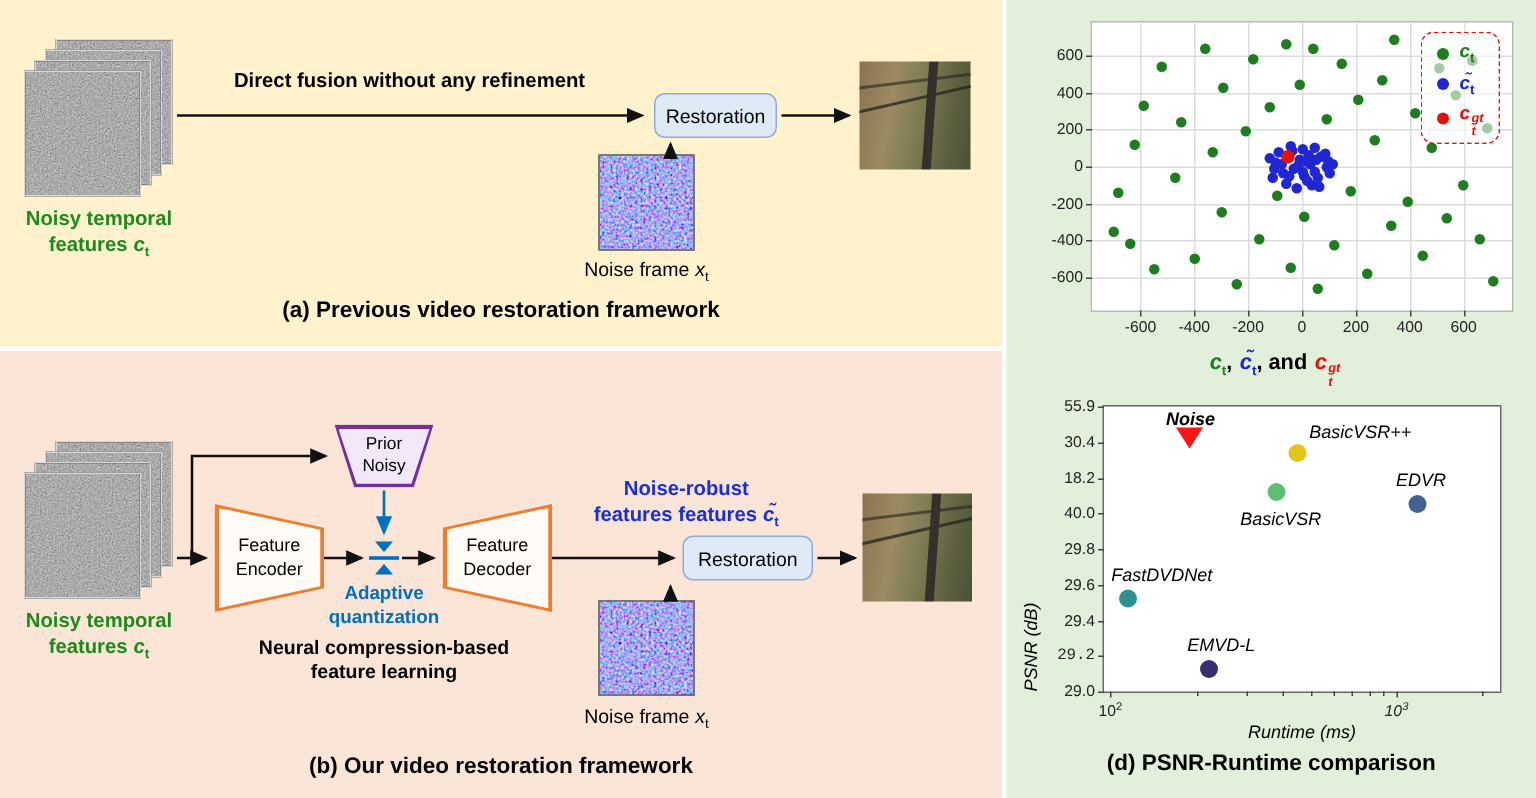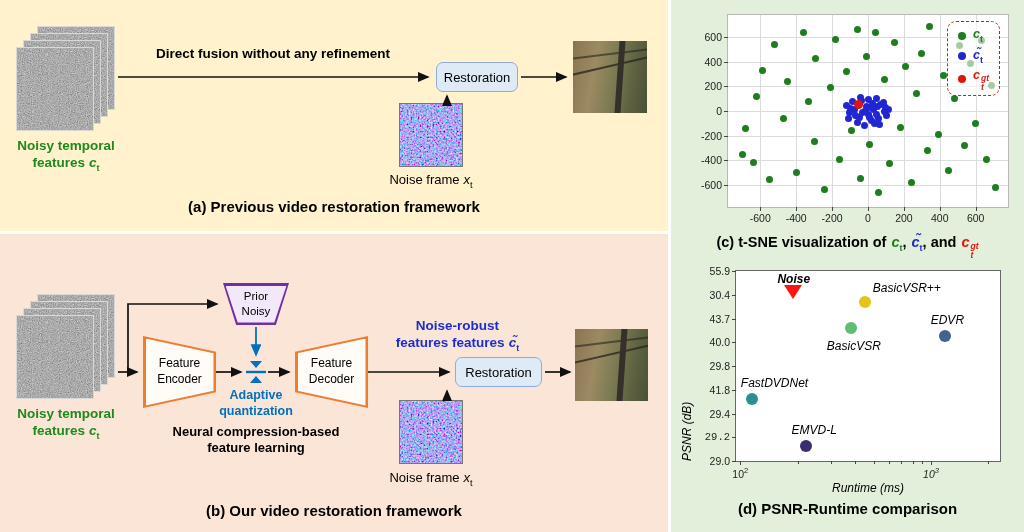--- a/index.html
+++ b/index.html
@@ -423,21 +423,20 @@
             <span class="legend-dot" style="background: rgb(227, 18, 11);"></span>
             <span class="legend-label" style="color: rgb(227, 18, 11);"><span class="it">c</span><span class="ss">
                 <span>gt</span>
                 <span>t</span>
               </span></span>
           </div>
         </div>
       </div>
 
     <div class="caption caption-c flexc" style="top:234px;font-size:14.5px">
-      <span>(c) t-SNE visualization of</span>
       <span class="csym" style="color: rgb(30, 125, 30);"><span class="it">c</span><sub>t</sub></span>
       <span>,</span>
       <span class="csym" style="color: rgb(32, 38, 210);"><span class="it">c̃</span><sub>t</sub></span>
       <span>, and</span>
       <span class="csym" style="color: rgb(227, 18, 11);"><span class="it">c</span><span class="ss">
             <span>gt</span>
             <span>t</span>
           </span></span>
     </div>
 
@@ -455,27 +454,27 @@
         <div class="tick-mark" style="left: 176.514px; top: 190px; width: 1px; height: 2.5px;"></div>
         <div class="tick-mark" style="left: 186.272px; top: 190px; width: 1px; height: 2.5px;"></div>
         <div class="tick-mark" style="left: 252.422px; top: 190px; width: 1px; height: 2.5px;"></div>
         <div class="tick-mark" style="left: -4px; top: 190px; width: 4px; height: 1px;"></div>
         <div class="tick-label" style="left: -48px; top: 185px; width: 42px; text-align: right;">29.0</div>
         <div class="tick-mark" style="left: -4px; top: 166.25px; width: 4px; height: 1px;"></div>
         <div class="tick-label" style="left: -48px; top: 161.25px; width: 42px; text-align: right; font-family: Liberation Mono, monospace;">29.2</div>
         <div class="tick-mark" style="left: -4px; top: 142.5px; width: 4px; height: 1px;"></div>
         <div class="tick-label" style="left: -48px; top: 137.5px; width: 42px; text-align: right;">29.4</div>
         <div class="tick-mark" style="left: -4px; top: 118.75px; width: 4px; height: 1px;"></div>
-        <div class="tick-label" style="left: -48px; top: 113.75px; width: 42px; text-align: right;">41.8</div>
+        <div class="tick-label" style="left: -48px; top: 113.75px; width: 42px; text-align: right;">29.6</div>
         <div class="tick-mark" style="left: -4px; top: 95px; width: 4px; height: 1px;"></div>
         <div class="tick-label" style="left: -48px; top: 90px; width: 42px; text-align: right;">29.8</div>
         <div class="tick-mark" style="left: -4px; top: 71.25px; width: 4px; height: 1px;"></div>
         <div class="tick-label" style="left: -48px; top: 66.25px; width: 42px; text-align: right;">40.0</div>
         <div class="tick-mark" style="left: -4px; top: 47.5px; width: 4px; height: 1px;"></div>
-        <div class="tick-label" style="left: -48px; top: 42.5px; width: 42px; text-align: right;">43.7</div>
+        <div class="tick-label" style="left: -48px; top: 42.5px; width: 42px; text-align: right;">18.2</div>
         <div class="tick-mark" style="left: -4px; top: 23.75px; width: 4px; height: 1px;"></div>
         <div class="tick-label" style="left: -48px; top: 18.75px; width: 42px; text-align: right;">30.4</div>
         <div class="tick-mark" style="left: -4px; top: 0px; width: 4px; height: 1px;"></div>
         <div class="tick-label" style="left: -48px; top: -5px; width: 42px; text-align: right;">55.9</div>
         <div class="tri" style="border-left: 9px solid transparent; border-right: 9px solid transparent; border-top: 14px solid rgb(255, 20, 20); left: 48.4217px; top: 14.375px;"></div>
         <div class="pt-label" style="left: 41.4217px; top: 1.375px; font-weight: bold;">Noise</div>
         <div class="pt" style="width: 12px; height: 12px; background: rgb(226, 197, 27); left: 122.85px; top: 24.875px;"></div>
         <div class="pt-label" style="left: 136.85px; top: 9.875px;">BasicVSR++</div>
         <div class="pt" style="width: 12px; height: 12px; background: rgb(93, 190, 116); left: 108.843px; top: 51px;"></div>
         <div class="pt-label" style="left: 90.8435px; top: 68px;">BasicVSR</div>

